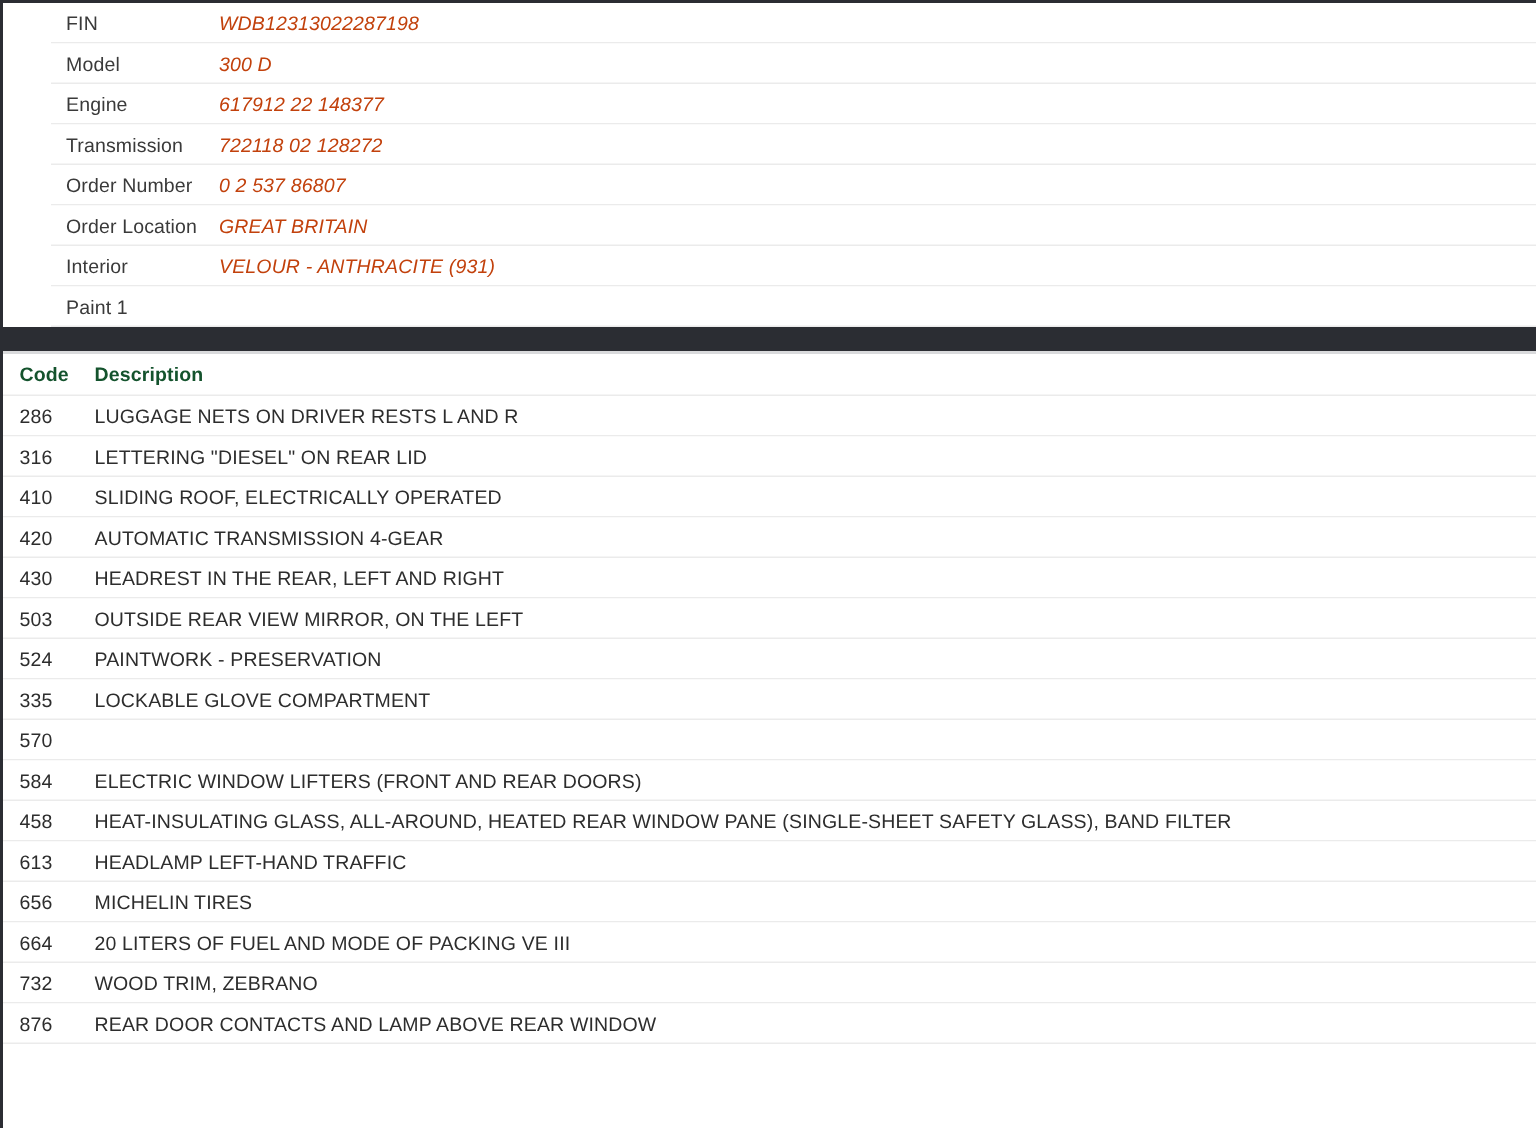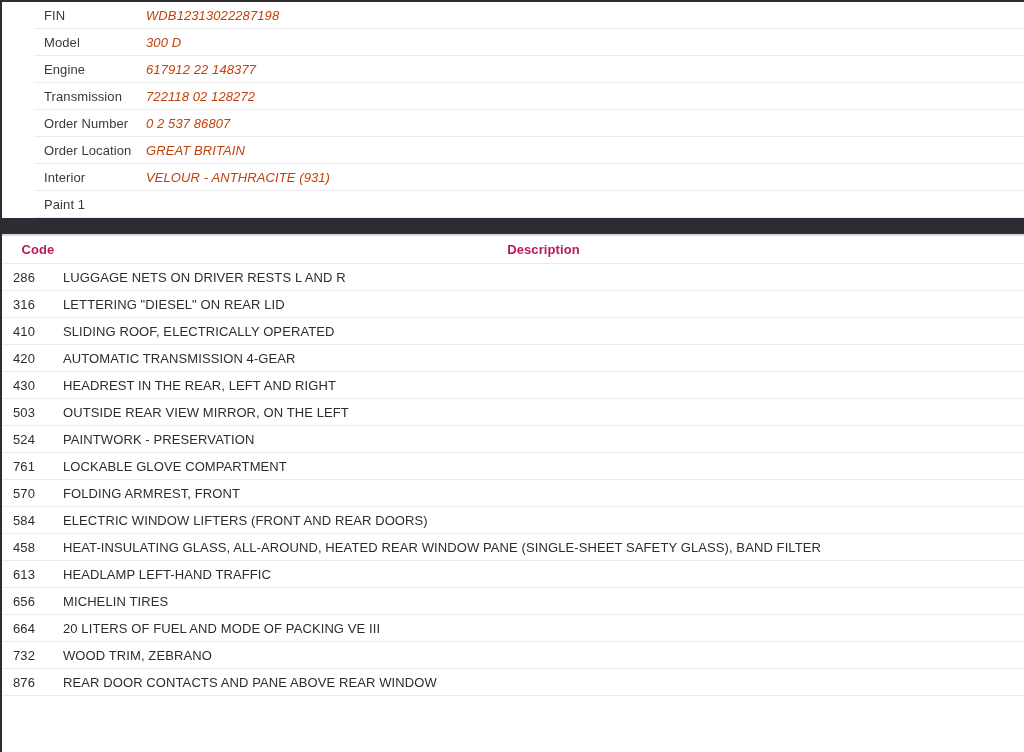--- a/index.html
+++ b/index.html
@@ -43,22 +43,21 @@
     background: #2b2d33;
     border-bottom: 2px solid #d9dadc;
   }
   .codes-table { width: 100%; }
   .codes-header {
     display: flex;
     align-items: center;
     height: 27px;
     border-bottom: 1px solid #ebebeb;
     font-weight: 700;
-    color: #be185d;
-    text-align: center;
+    color: #14532d;
   }
   .code-cell {
     box-sizing: border-box;
     width: 61px;
     padding-left: 11px;
     flex: 0 0 61px;
     white-space: nowrap;
   }
   .desc-cell {
     flex: 1;
@@ -134,26 +133,25 @@
     </div>
     <div class="row">
       <div class="code-cell">503</div>
       <div class="desc-cell">OUTSIDE REAR VIEW MIRROR, ON THE LEFT</div>
     </div>
     <div class="row">
       <div class="code-cell">524</div>
       <div class="desc-cell">PAINTWORK - PRESERVATION</div>
     </div>
     <div class="row">
-      <div class="code-cell">761</div>
+      <div class="code-cell">335</div>
       <div class="desc-cell">LOCKABLE GLOVE COMPARTMENT</div>
     </div>
     <div class="row">
       <div class="code-cell">570</div>
-      <div class="desc-cell">FOLDING ARMREST, FRONT</div>
     </div>
     <div class="row">
       <div class="code-cell">584</div>
       <div class="desc-cell">ELECTRIC WINDOW LIFTERS (FRONT AND REAR DOORS)</div>
     </div>
     <div class="row">
       <div class="code-cell">458</div>
       <div class="desc-cell">HEAT-INSULATING GLASS, ALL-AROUND, HEATED REAR WINDOW PANE (SINGLE-SHEET SAFETY GLASS), BAND FILTER</div>
     </div>
     <div class="row">
@@ -167,17 +165,17 @@
     <div class="row">
       <div class="code-cell">664</div>
       <div class="desc-cell">20 LITERS OF FUEL AND MODE OF PACKING VE III</div>
     </div>
     <div class="row">
       <div class="code-cell">732</div>
       <div class="desc-cell">WOOD TRIM, ZEBRANO</div>
     </div>
     <div class="row">
       <div class="code-cell">876</div>
-      <div class="desc-cell">REAR DOOR CONTACTS AND PANE ABOVE REAR WINDOW</div>
+      <div class="desc-cell">REAR DOOR CONTACTS AND LAMP ABOVE REAR WINDOW</div>
     </div>
   </div>
 
 </div>
 
 </body></html>

